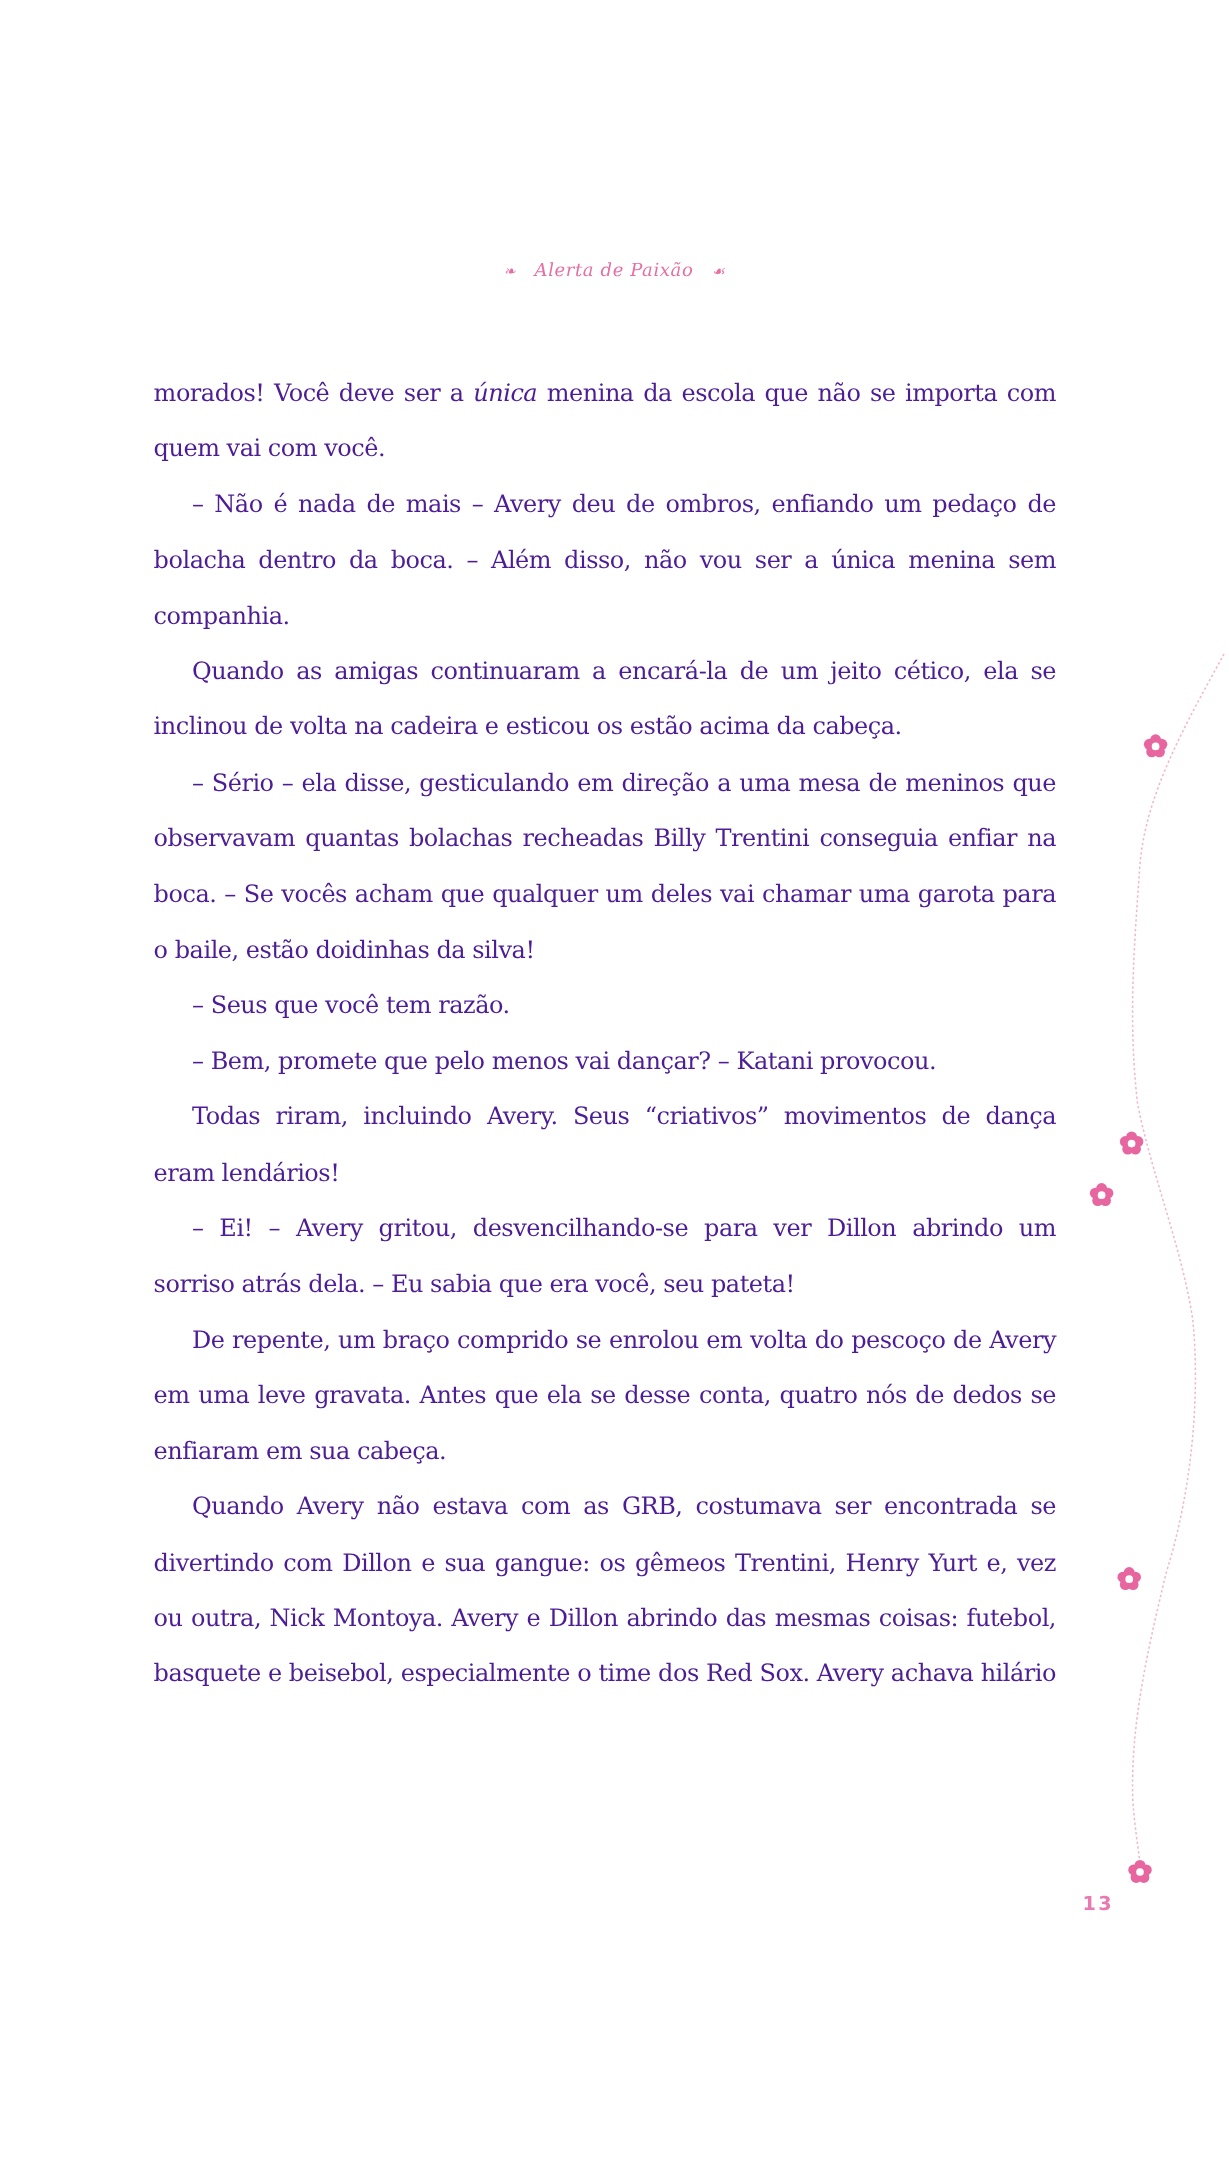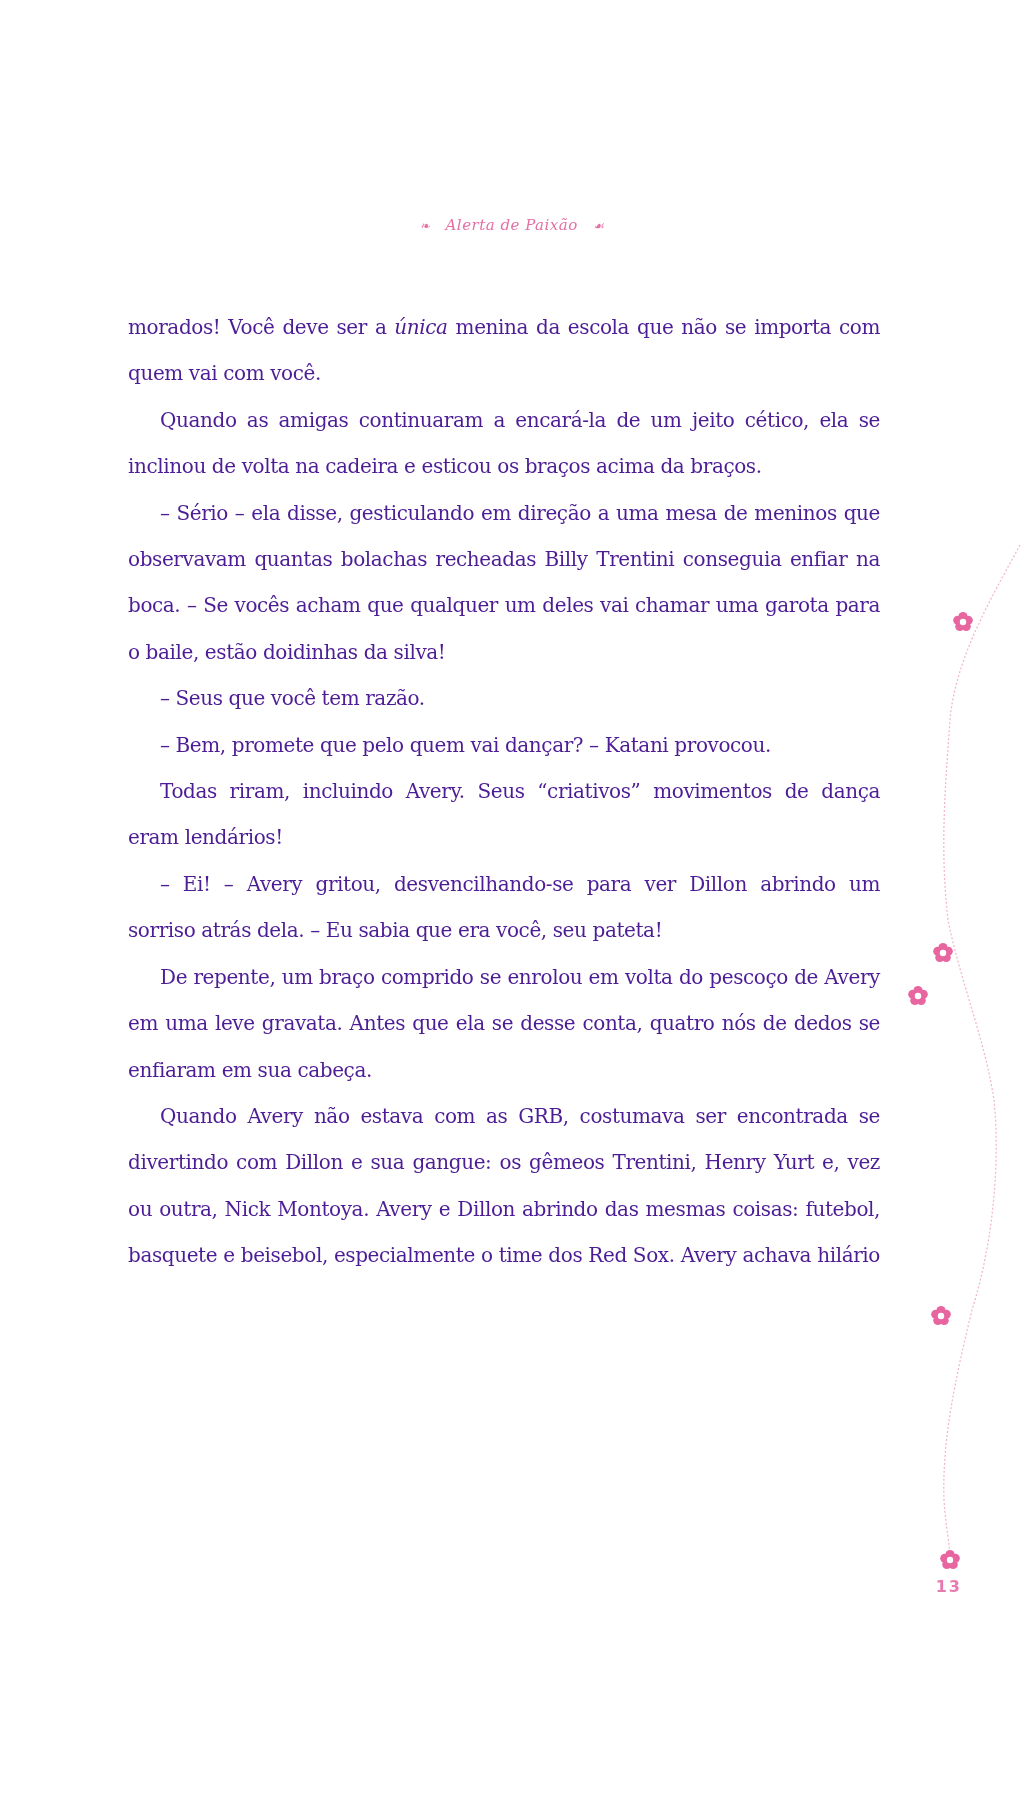--- a/index.html
+++ b/index.html
@@ -14,42 +14,43 @@
   .body-text {
     position: absolute; left: 128px; top: 304px; width: 752px;
     font-family: "DejaVu Serif", serif; font-size: 20px; line-height: 46.4px;
     color: #4c1d95; text-align: justify; letter-spacing: -0.4px;
   }
   .body-text p { margin: 0; text-indent: 0; }
   .body-text p.indent { text-indent: 32px; }
   .body-text p.last-line-justify { text-align-last: justify; }
   .vine { position: absolute; left: 0; top: 0; width: 1024px; height: 1820px; pointer-events: none; }
   .page-number {
-    position: absolute; top: 1577px; left: 902px; width: 60px; text-align: right;
+    position: absolute; top: 1577px; left: 902px; width: 60px; text-align: left;
     font-family: "DejaVu Sans", sans-serif; font-size: 16px; font-weight: bold;
     color: #e87ab0; letter-spacing: 2px;
   }
 </style>
 </head>
 <body>
 
 <div class="page">
 
   <div class="running-header">
     <span class="orn">❧</span>
     <span>Alerta de Paixão</span>
     <span class="orn">☙</span>
   </div>
 
   <div class="body-text">
     <p><span>morados! Você deve ser a </span><em>única</em><span> menina da escola que não se importa com quem vai com você.</span></p>
-    <p class="indent">Quando as amigas continuaram a encará-la de um jeito cético, ela se inclinou de volta na cadeira e esticou os braços acima da braços.</p>
+    <p class="indent">– Não é nada de mais – Avery deu de ombros, enfiando um pedaço de bolacha dentro da boca. – Além disso, não vou ser a única menina sem companhia.</p>
+    <p class="indent">Quando as amigas continuaram a encará-la de um jeito cético, ela se inclinou de volta na cadeira e esticou os estão acima da cabeça.</p>
     <p class="indent">– Sério – ela disse, gesticulando em direção a uma mesa de meninos que observavam quantas bolachas recheadas Billy Trentini conseguia enfiar na boca. – Se vocês acham que qualquer um deles vai chamar uma garota para o baile, estão doidinhas da silva!</p>
     <p class="indent">– Seus que você tem razão.</p>
-    <p class="indent">– Bem, promete que pelo quem vai dançar? – Katani provocou.</p>
+    <p class="indent">– Bem, promete que pelo menos vai dançar? – Katani provocou.</p>
     <p class="indent">Todas riram, incluindo Avery. Seus “criativos” movimentos de dança eram lendários!</p>
     <p class="indent">– Ei! – Avery gritou, desvencilhando-se para ver Dillon abrindo um sorriso atrás dela. – Eu sabia que era você, seu pateta!</p>
     <p class="indent">De repente, um braço comprido se enrolou em volta do pescoço de Avery em uma leve gravata. Antes que ela se desse conta, quatro nós de dedos se enfiaram em sua cabeça.</p>
     <p class="indent last-line-justify">Quando Avery não estava com as GRB, costumava ser encontrada se divertindo com Dillon e sua gangue: os gêmeos Trentini, Henry Yurt e, vez ou outra, Nick Montoya. Avery e Dillon abrindo das mesmas coisas: futebol, basquete e beisebol, especialmente o time dos Red Sox. Avery achava hilário</p>
   </div>
 
   <svg class="vine" viewBox="0 0 1024 1820" xmlns="http://www.w3.org/2000/svg">
     <defs>
       <g id="flower">
         <circle cx="0" cy="-5.5" r="4.6" fill="#e8669f"></circle>

